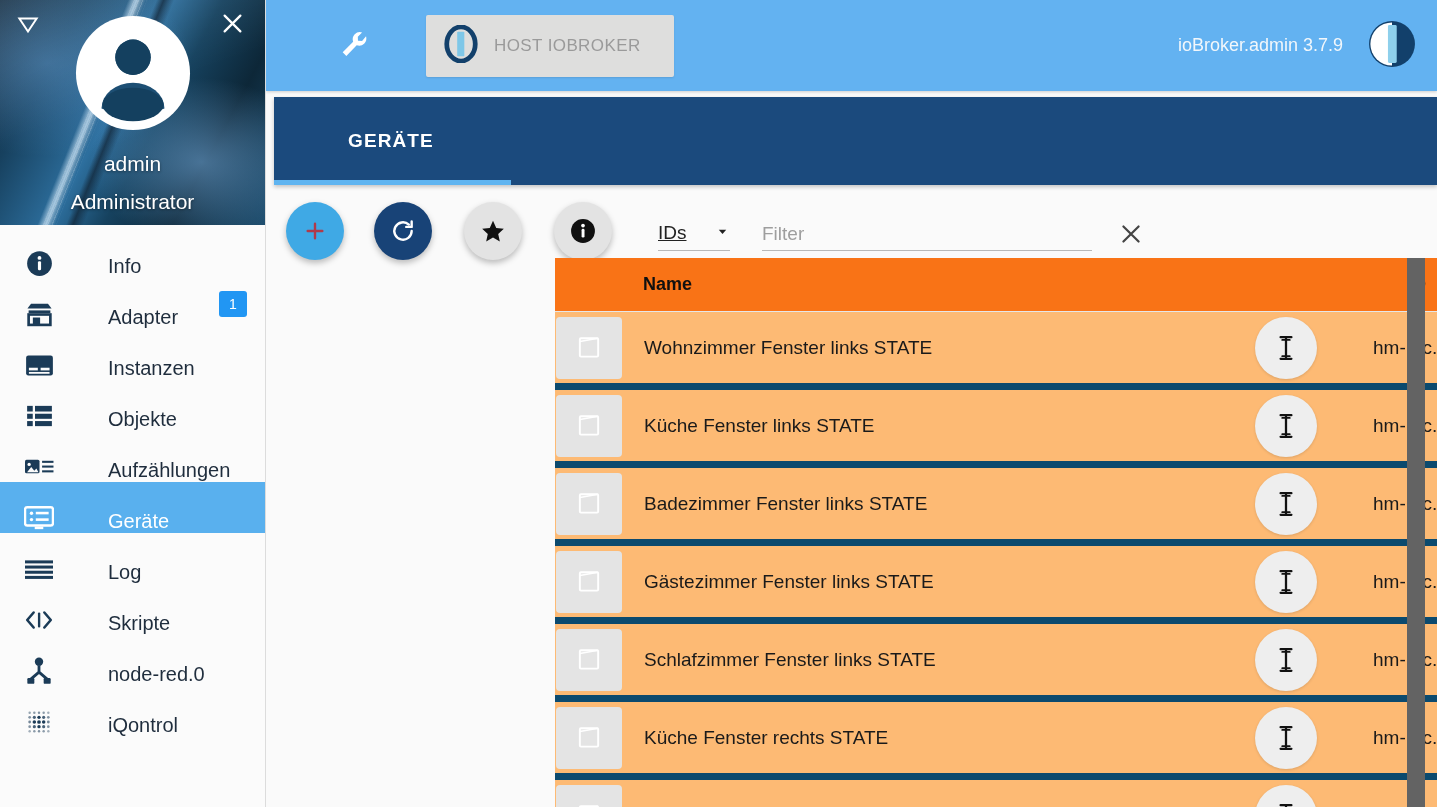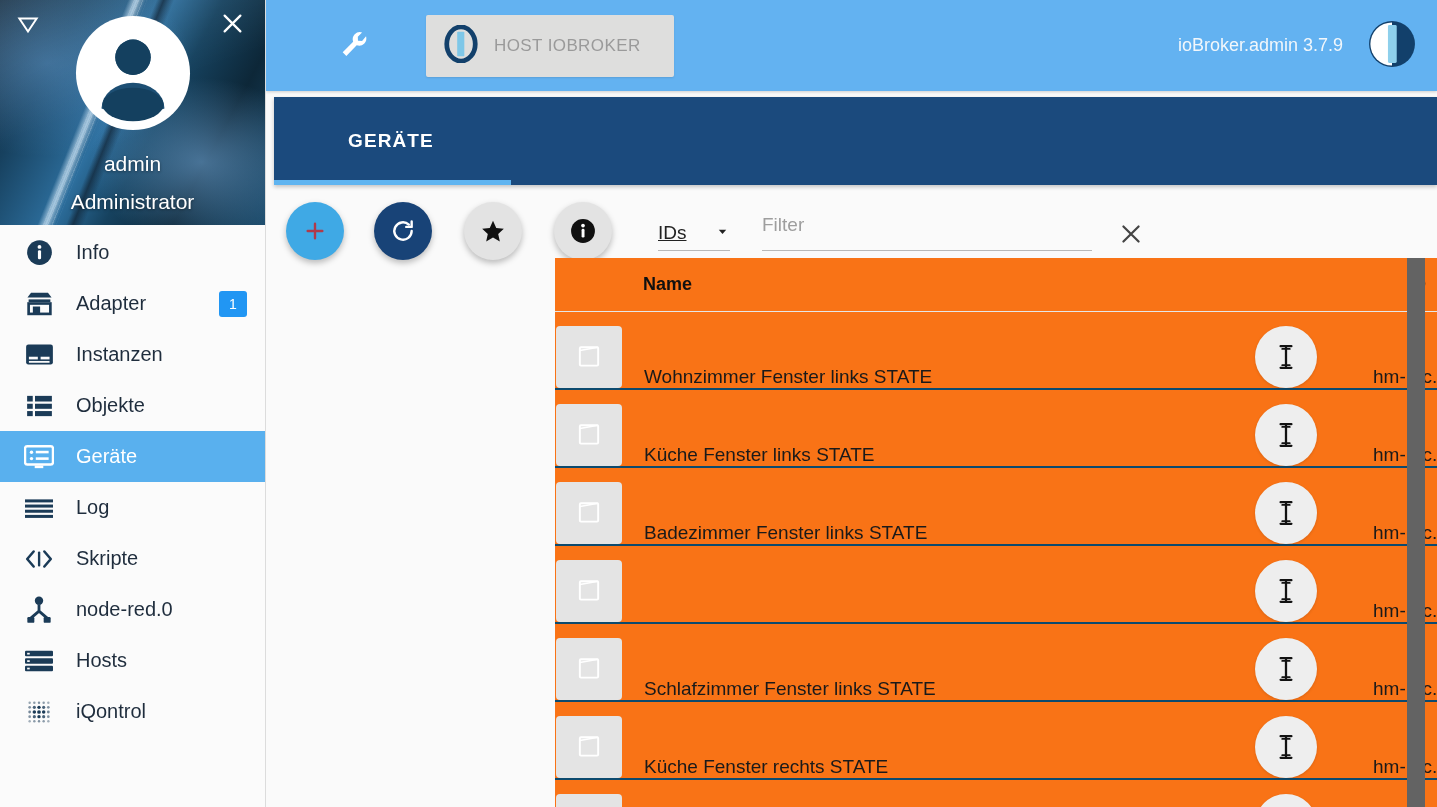--- a/index.html
+++ b/index.html
@@ -60,25 +60,26 @@
   .user-name, .user-role {
     position: absolute; left: 0; right: 0; text-align: center;
     color: #fff; z-index: 4;
     text-shadow: 0 1px 3px rgba(0,0,0,.45);
   }
   .user-name { top: 152px; font-size: 21px; }
   .user-role { top: 190px; font-size: 21px; }
 
   .menu { padding-top: 2px; }
   .menu-item {
-    display: flex; align-items: center;
+    display: flex; align-items: flex-end;
     height: 51px; padding-left: 22px;
     color: #1f2d3d; font-size: 20px;
     position: relative;
     cursor: pointer;
+    gap: 32px;
   }
   .menu-item .mi-icon {
     width: 34px; height: 30px; flex: 0 0 34px;
     display: flex; align-items: center; justify-content: center;
     margin-right: 20px; color: #1b3b57;
   }
   .menu-item.selected { background: #59b0ee; color: #fff; }
   .menu-item.selected .mi-icon { color: #fff; }
   .badge {
     position: absolute; right: 18px; top: 50%; transform: translateY(-50%);
@@ -149,21 +150,21 @@
   .fab.info { background: #e3e3e3; margin-left: 32px; }
 
   .filter-group { display: flex; align-items: flex-end; margin-left: 46px; gap: 0; }
   .ids-select {
     width: 72px; border-bottom: 1px solid #b8b8b8;
     display: flex; align-items: center; justify-content: space-between;
     padding-bottom: 6px; font-size: 19px; color: #222; cursor: pointer; text-decoration: underline;
   }
   .filter-input-wrap {
     width: 330px; margin-left: 32px;
-    border-bottom: 1px solid #b8b8b8; padding-bottom: 14px;
+    border-bottom: 1px solid #b8b8b8; padding-bottom: 5px;
   }
   .filter-input {
     width: 100%; border: none; outline: none; background: transparent;
     font-size: 19px; color: #222; font-family: "Liberation Sans", sans-serif;
   }
   .filter-input::placeholder { color: #9e9e9e; }
   .clear-x {
     margin-left: 22px; width: 34px; height: 34px;
     display: flex; align-items: center; justify-content: center;
     cursor: pointer; align-self: center; margin-top: 6px;
@@ -177,23 +178,23 @@
   .thead {
     display: flex; align-items: center; height: 54px;
     border-bottom: 1px solid #e6e6e6; background: #f97316;
     position: relative;
   }
   .th { font-size: 18px; font-weight: bold; color: #101010; }
   .th-name { margin-left: 88px; }
   .th-id { position: absolute; left: 853px; }
 
   .row {
-    display: flex; align-items: flex-end; height: 78px;
-    border-bottom: 2px solid #0c4a6e;
-    position: relative; background: #f97316;
+    display: flex; align-items: center; height: 78px;
+    border-bottom: 7px solid #0c4a6e;
+    position: relative; background: #fdba74;
   }
   .row-icon {
     width: 66px; height: 62px; border-radius: 4px;
     background: #e4e4e4; margin-left: 1px;
     display: flex; align-items: center; justify-content: center;
     flex: 0 0 66px; cursor: pointer;
   }
   .row-name {
     margin-left: 22px; font-size: 19px; color: #1a1a1a;
     white-space: nowrap;
@@ -303,20 +304,33 @@
               <rect x="8" y="1" width="15" height="5" fill="currentColor"></rect>
               <rect x="1" y="8" width="5" height="4.5" fill="currentColor"></rect>
               <rect x="8" y="8" width="15" height="4.5" fill="currentColor"></rect>
               <rect x="1" y="14.5" width="5" height="4.5" fill="currentColor"></rect>
               <rect x="8" y="14.5" width="15" height="4.5" fill="currentColor"></rect>
             </svg>
         </span>
         <span>Objekte</span>
       </div>
 
+      <div class="menu-item">
+        <span class="mi-icon">
+          <svg width="29" height="22" viewBox="0 0 28 18">
+              <rect x="0" y="2" width="14" height="13" rx="1.5" fill="currentColor"></rect>
+              <circle cx="4" cy="6.5" r="1.6" fill="#fbfbfb"></circle>
+              <path d="M2 14 L6 9 L9 12.5 L11 10.5 L13 14 Z" fill="#fbfbfb"></path>
+              <rect x="16.5" y="3" width="11" height="2" fill="currentColor"></rect>
+              <rect x="16.5" y="7.6" width="11" height="2" fill="currentColor"></rect>
+              <rect x="16.5" y="12.2" width="11" height="2" fill="currentColor"></rect>
+            </svg>
+        </span>
+        <span>Aufzählungen</span>
+      </div>
 
       <div class="menu-item selected">
         <span class="mi-icon">
           <svg width="30" height="26" viewBox="0 0 28 22">
               <rect x="1" y="1" width="26" height="17" rx="2" fill="none" stroke="currentColor" stroke-width="2.2"></rect>
               <circle cx="7" cy="6.5" r="1.6" fill="currentColor"></circle>
               <rect x="11" y="5.2" width="12" height="2.4" fill="currentColor"></rect>
               <circle cx="7" cy="12.5" r="1.6" fill="currentColor"></circle>
               <rect x="11" y="11.3" width="12" height="2.4" fill="currentColor"></rect>
               <rect x="10" y="19" width="8" height="2.4" fill="currentColor"></rect>
@@ -353,33 +367,20 @@
           <svg width="26" height="28" viewBox="0 0 22 24">
               <circle cx="11" cy="4" r="3.6" fill="currentColor"></circle>
               <path d="M11 7 L11 13 M11 13 L4 19 M11 13 L18 19" stroke="currentColor" stroke-width="2.4" fill="none"></path>
               <rect x="1" y="18" width="6" height="5" rx="1" fill="currentColor"></rect>
               <rect x="15" y="18" width="6" height="5" rx="1" fill="currentColor"></rect>
             </svg>
         </span>
         <span>node-red.0</span>
       </div>
 
-      <div class="menu-item">
-        <span class="mi-icon">
-          <svg width="28" height="24" viewBox="0 0 26 20">
-              <rect x="0" y="0.5" width="26" height="5.2" rx="1" fill="currentColor"></rect>
-              <rect x="2" y="2.4" width="2.4" height="1.6" fill="#fbfbfb"></rect>
-              <rect x="0" y="7.4" width="26" height="5.2" rx="1" fill="currentColor"></rect>
-              <rect x="2" y="9.3" width="2.4" height="1.6" fill="#fbfbfb"></rect>
-              <rect x="0" y="14.3" width="26" height="5.2" rx="1" fill="currentColor"></rect>
-              <rect x="2" y="16.2" width="2.4" height="1.6" fill="#fbfbfb"></rect>
-            </svg>
-        </span>
-        <span>Hosts</span>
-      </div>
 
       <div class="menu-item">
         <span class="mi-icon">
           <svg width="28" height="28" viewBox="0 0 24 24">
             <g fill="currentColor">
               <circle cx="4" cy="4" r="1.05" opacity=".45"></circle>
                 <circle cx="8" cy="4" r="1.05" opacity=".5"></circle>
                 <circle cx="12" cy="4" r="1.05" opacity=".55"></circle>
                 <circle cx="16" cy="4" r="1.05" opacity=".5"></circle>
                 <circle cx="20" cy="4" r="1.05" opacity=".4"></circle>
@@ -564,20 +565,21 @@
 
         </div>
 
         <div class="row">
           <div class="row-icon">
             <svg width="26" height="28" viewBox="0 0 24 26">
                 <rect x="3.5" y="4" width="17" height="17" rx="1" fill="none" stroke="#ffffff" stroke-width="1.8"></rect>
                 <path d="M3.5 7 L20.5 4" stroke="#ffffff" stroke-width="1.5" fill="none"></path>
               </svg>
           </div>
+          <span class="row-name">Gästezimmer Fenster links STATE</span>
           <div class="row-cursor-btn">
             <svg width="22" height="26" viewBox="0 0 18 24">
                 <path d="M4 2 H14 M4 22 H14 M9 2 V22" stroke="#111111" stroke-width="2.1" stroke-linecap="round" fill="none"></path>
                 <path d="M5.5 4.5 H12.5 M5.5 19.5 H12.5" stroke="#111111" stroke-width="1.6" stroke-linecap="round"></path>
               </svg>
           </div>
           <span class="row-id">hm-rpc.0.0000D70995522B.1.S</span>
 
         </div>
 

